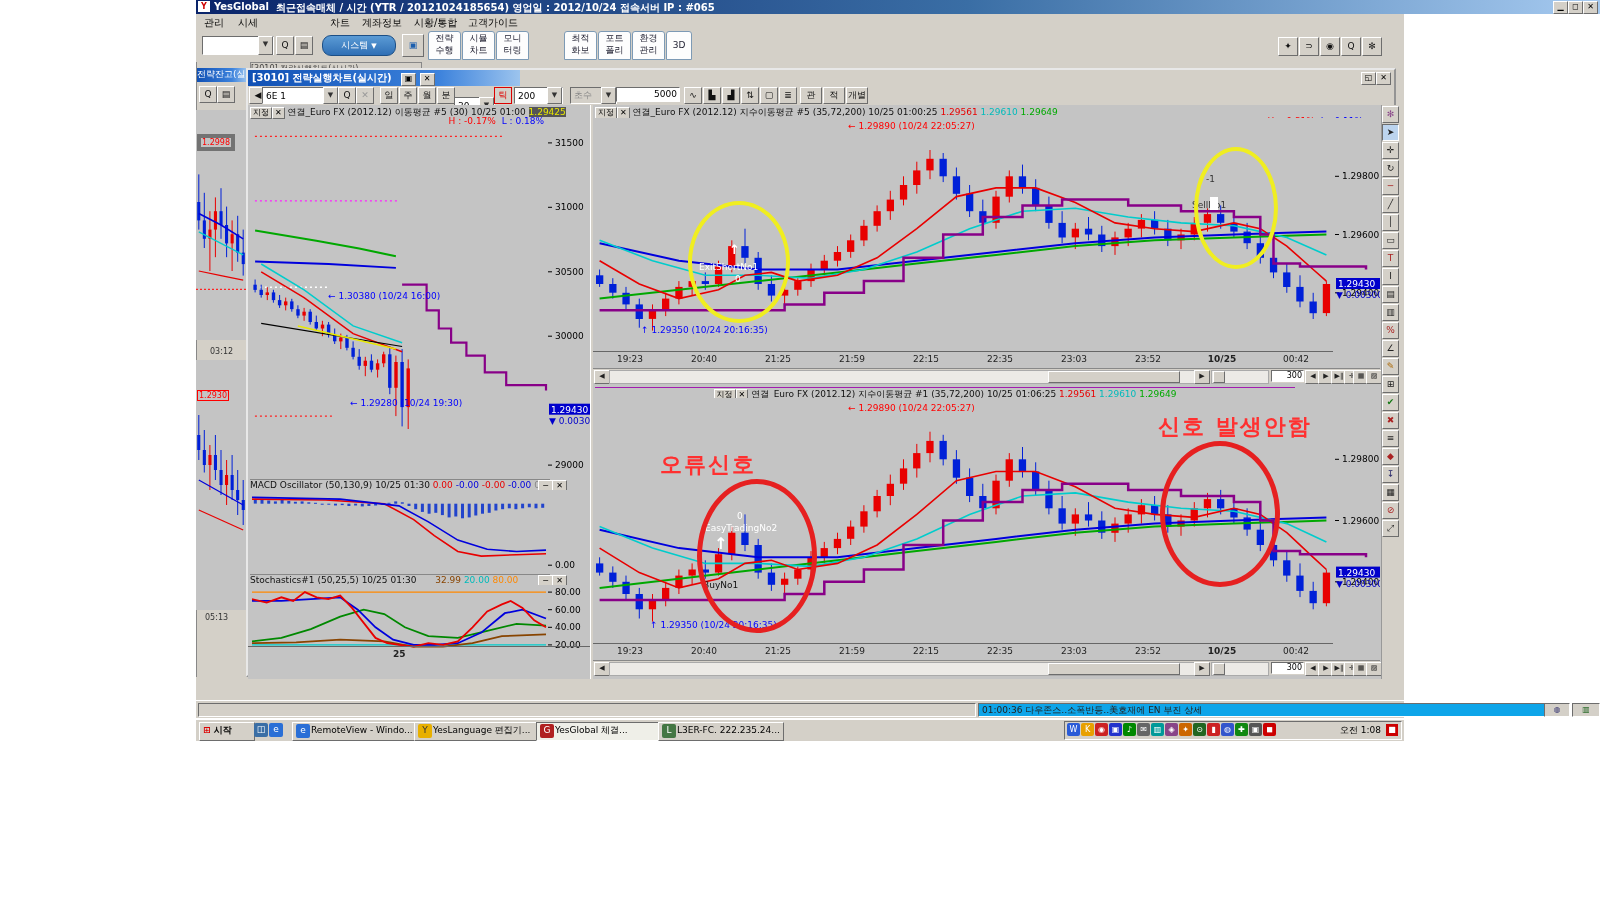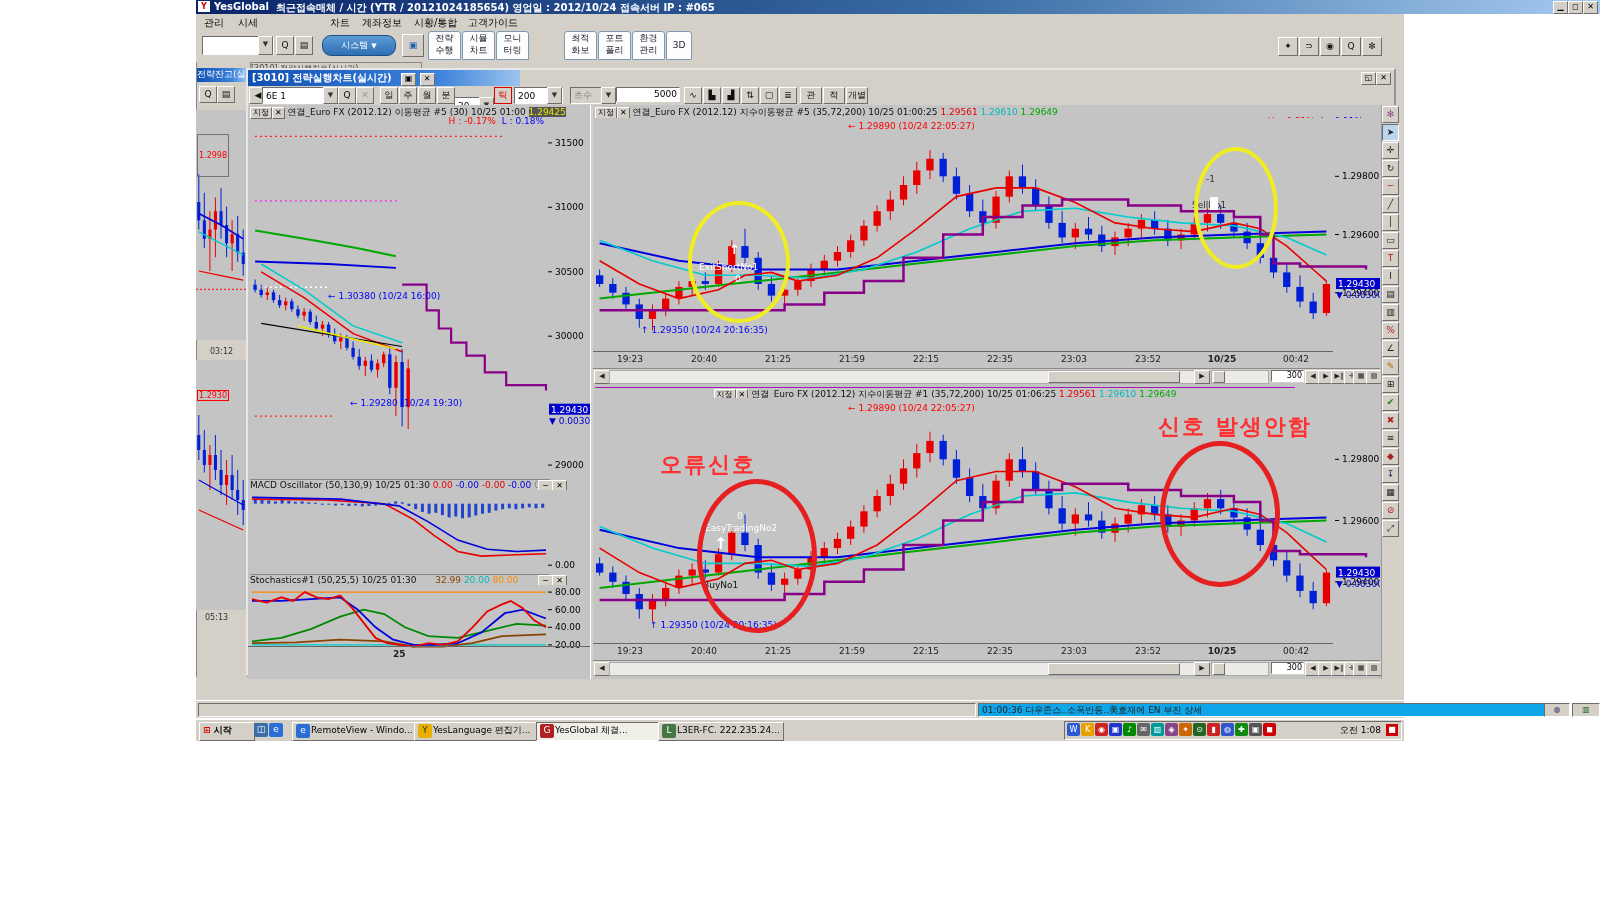--- a/index.html
+++ b/index.html
@@ -111,21 +111,21 @@
     <line x1="36.1" x2="36.1" y1="110.4" y2="161.0" stroke="#e80000"></line>
     <rect x="34.6" y="124.2" width="3.1" height="9.2" fill="#e80000"></rect>
     <line x1="41.7" x2="41.7" y1="105.8" y2="151.8" stroke="#0020d8"></line>
     <rect x="40.1" y="124.2" width="3.1" height="18.4" fill="#0020d8"></rect>
     <line x1="47.2" x2="47.2" y1="119.6" y2="165.6" stroke="#0020d8"></line>
     <rect x="45.7" y="142.6" width="3.1" height="11.5" fill="#0020d8"></rect>
     <path d="M2.8 103.5L25.0 115.0L47.2 128.8" fill="none" stroke="#0000dd" stroke-width="1.5" stroke-dasharray="none"></path>
     <path d="M2.8 121.9L25.0 133.4L47.2 144.9" fill="none" stroke="#00cccc" stroke-width="1.2" stroke-dasharray="none"></path>
     <path d="M2.8 161.0L25.0 165.6L47.2 170.2" fill="none" stroke="#e80000" stroke-width="1.2" stroke-dasharray="none"></path>
   </svg>
-<div class="abs anno" style="left:197px;top:134px;border:1px solid #737373;color:#ff0000;font-size:8px;padding:16px 1px;"><span>1.2998</span></div>
+<div class="abs anno" style="left:197px;top:134px;border:4px solid #737373;color:#ff0000;font-size:8px;padding:0 1px;"><span>1.2998</span></div>
 <div class="abs anno" style="left:210px;top:347px;font-size:8px;color:#333;"><span>03:12</span></div>
 <svg id="strip2" class="abs" style="left:196px;top:360px;width:50px;height:250px;background:#c4c4c4;" viewBox="0 0 50 250">
     <line x1="2.8" x2="2.8" y1="55.0" y2="100.0" stroke="#0020d8"></line>
     <rect x="1.2" y="75.0" width="3.1" height="15.0" fill="#0020d8"></rect>
     <line x1="8.3" x2="8.3" y1="70.0" y2="112.5" stroke="#0020d8"></line>
     <rect x="6.8" y="90.0" width="3.1" height="15.0" fill="#0020d8"></rect>
     <line x1="13.9" x2="13.9" y1="85.0" y2="130.0" stroke="#e80000"></line>
     <rect x="12.4" y="95.0" width="3.1" height="10.0" fill="#e80000"></rect>
     <line x1="19.4" x2="19.4" y1="75.0" y2="120.0" stroke="#0020d8"></line>
     <rect x="17.9" y="95.0" width="3.1" height="15.0" fill="#0020d8"></rect>

